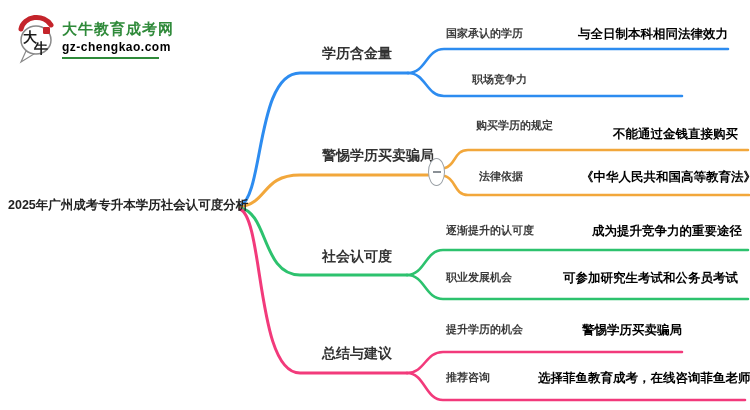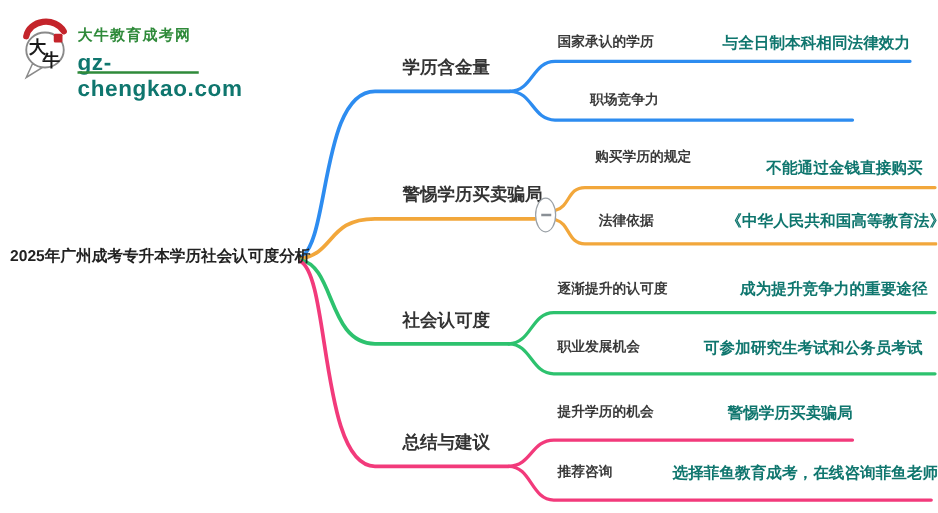--- a/index.html
+++ b/index.html
@@ -2,29 +2,29 @@
 <html><head>
 <meta charset="utf-8">
 <style>
   html,body{margin:0;padding:0;background:#fff;}
   .stage{position:relative;width:750px;height:410px;background:#ffffff;overflow:hidden;
          font-family:"Liberation Sans","DejaVu Sans",sans-serif;}
   .abs{position:absolute;white-space:nowrap;}
   svg.canvas{position:absolute;left:0;top:0;z-index:1;}
   .logo{position:absolute;left:14px;top:14px;width:160px;height:50px;z-index:3;cursor:pointer;}
   .logo-mark{position:absolute;left:0;top:0;}
-  .site-name{position:absolute;left:48px;top:6px;font-size:12px;font-weight:bold;
+  .site-name{position:absolute;left:48px;top:6px;font-size:15px;font-weight:bold;
              color:#2f8a3a;letter-spacing:1px;}
-  .site-domain{position:absolute;left:48px;top:26px;font-size:18px;font-weight:bold;
-               color:#0f766e;letter-spacing:.5px;}
+  .site-domain{position:absolute;left:48px;top:26px;font-size:12px;font-weight:bold;
+               color:#000000;letter-spacing:.5px;}
   .logo-underline{position:absolute;left:48px;top:43px;width:97px;height:2px;background:#2f8a3a;}
   .central-topic{left:8px;top:197px;font-size:12.5px;font-weight:bold;color:#222;z-index:2;cursor:pointer;}
   .branch-label{font-size:14px;font-weight:600;color:#333;z-index:2;cursor:pointer;}
   .node-key{font-size:11px;font-weight:600;color:#3a3a3a;z-index:2;cursor:pointer;}
-  .node-value{font-size:12.5px;font-weight:600;color:#0f766e;z-index:2;cursor:pointer;}
+  .node-value{font-size:12.5px;font-weight:600;color:#000000;z-index:2;cursor:pointer;}
   .collapse-btn{position:absolute;left:428px;top:158px;width:15px;height:26px;background:#fff;
                 border:1.6px solid #9aa0a6;border-radius:50%;z-index:4;cursor:pointer;
                 display:flex;align-items:center;justify-content:center;}
   .minus{width:8px;height:2px;background:#8a9096;}
 </style>
 </head>
 <body>
 
 <div class="stage">
 

